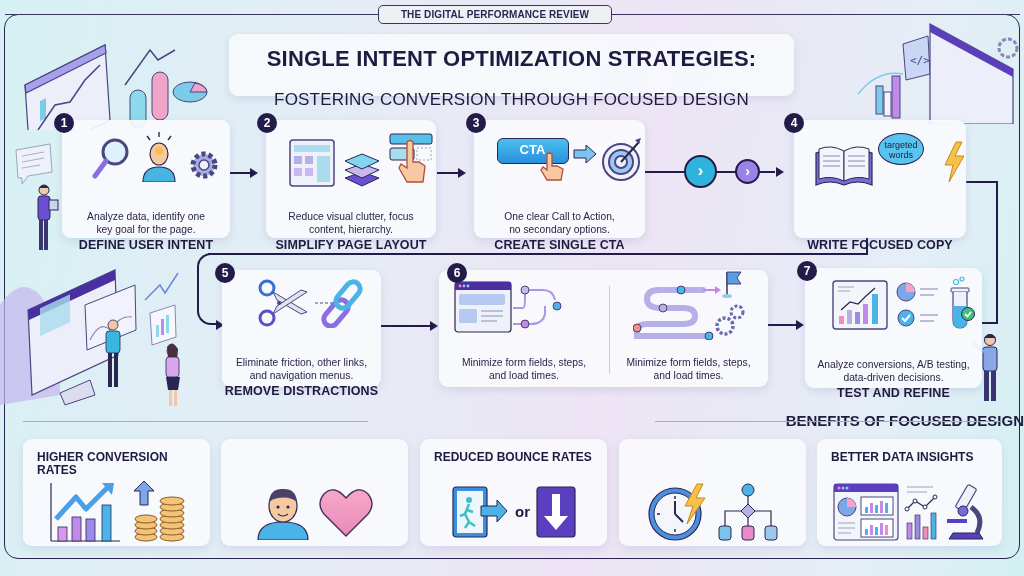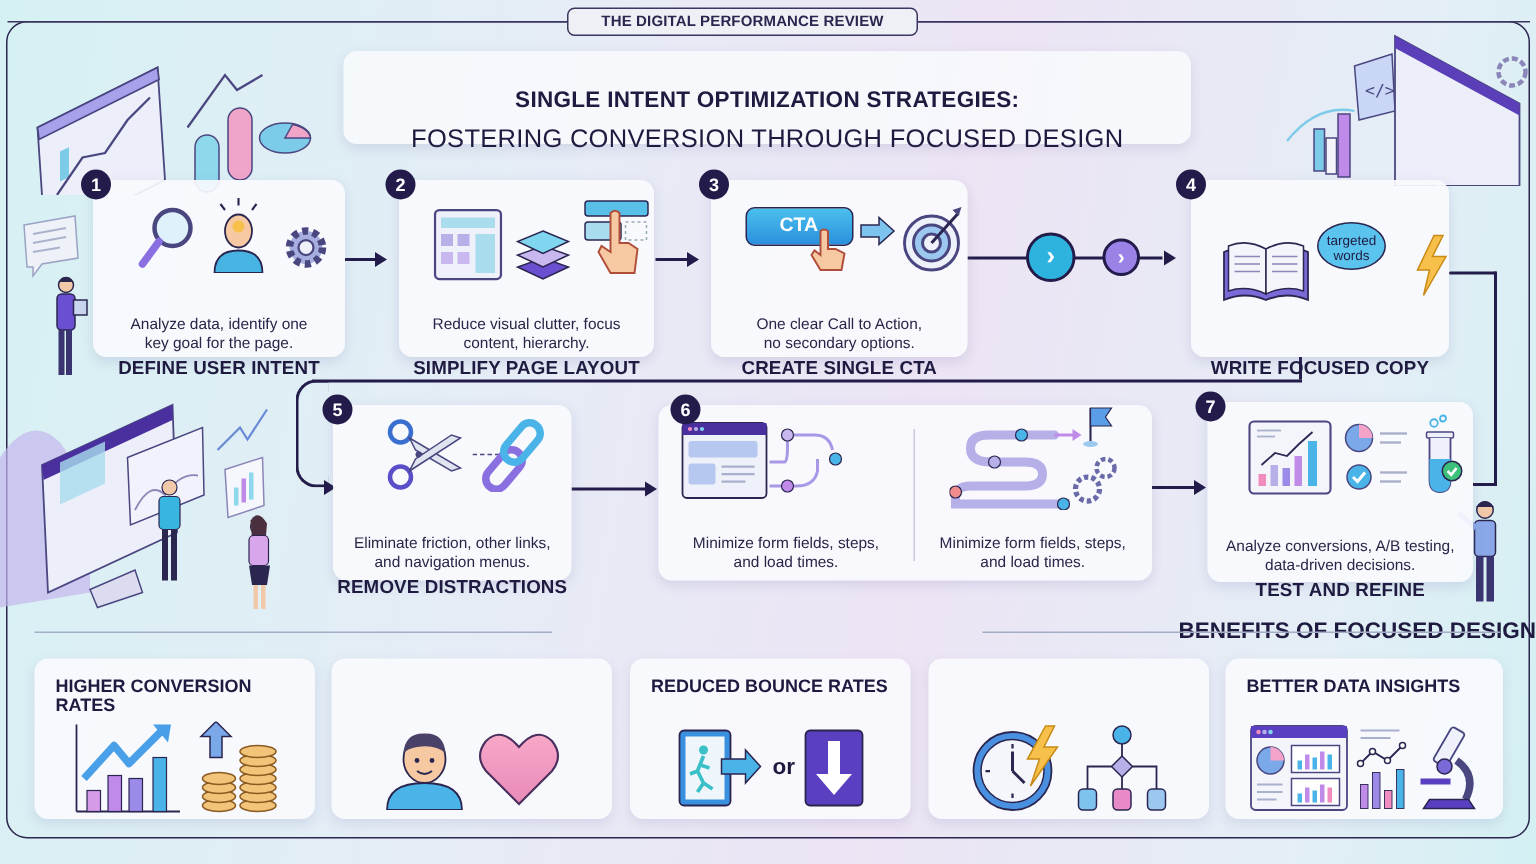--- a/index.html
+++ b/index.html
@@ -19,22 +19,22 @@
     border: 1.3px solid #3a3660; border-radius: 5px; background: #edf1f6;
     font-size: 10px; font-weight: bold; color: #2b2650; text-align: center; line-height: 17px;
     letter-spacing: 0.1px;
   }
   .title-box {
     position: absolute; left: 229px; top: 34px; width: 565px; height: 62px;
     background: rgba(248,250,253,0.85); border-radius: 9px;
     box-shadow: 0 3px 8px rgba(120,120,170,0.18);
     text-align: center;
   }
-  .title-main { font-size: 15px; font-weight: bold; color: #1f1a40; margin-top: 24px; letter-spacing: 0.2px; }
-  .title-sub { font-size: 17px; color: #1f1a40; margin-top: 8px; letter-spacing: 0.2px; text-align: center; }
+  .title-main { font-size: 22px; font-weight: bold; color: #1f1a40; margin-top: 12px; letter-spacing: 0.2px; }
+  .title-sub { font-size: 17px; color: #1f1a40; margin-top: 18px; letter-spacing: 0.2px; text-align: center; }
 
   .card {
     position: absolute; background: rgba(248,250,253,0.92); border-radius: 9px;
     box-shadow: 0 3px 8px rgba(110,110,170,0.18);
     text-align: center;
   }
   .badge {
     position: absolute; width: 20px; height: 20px; border-radius: 50%;
     background: #231c4a; color: #fff; font-size: 12px; font-weight: bold;
     text-align: center; line-height: 20px;
@@ -252,21 +252,21 @@
   </div>
   <div class="step-title" style="top:74px">CREATE SINGLE CTA</div>
   <div class="step-desc" style="top:90px">
       <div>One clear Call to Action,</div>
       <div>no secondary options.</div>
     </div>
 </div>
 <div class="badge" style="left:466px;top:113px">3</div>
 
 <div class="card" style="left:794px;top:120px;width:172px;height:118px">
-  <div class="icons" style="top:24px;gap:12px">
+  <div class="icons" style="top:9px;gap:12px">
     <svg width="60" height="50" viewBox="0 0 60 50" style="margin-top:10px">
         <path d="M2 14 Q16 8 30 14 Q44 8 58 14 L58 46 Q44 40 30 46 Q16 40 2 46Z" fill="#7a6ad8" stroke="#2b2650" stroke-width="1.2"></path>
         <path d="M5 10 Q17 5 30 12 L30 42 Q17 36 5 40Z" fill="#f4f4fb" stroke="#2b2650" stroke-width="1"></path>
         <path d="M30 12 Q43 5 55 10 L55 40 Q43 36 30 42Z" fill="#f4f4fb" stroke="#2b2650" stroke-width="1"></path>
         <g stroke="#8a86b8" stroke-width="1">
           <line x1="9" y1="17" x2="26" y2="17"></line>
           <line x1="9" y1="22" x2="26" y2="22"></line>
           <line x1="9" y1="27" x2="26" y2="27"></line>
           <line x1="34" y1="17" x2="51" y2="17"></line>
           <line x1="34" y1="22" x2="51" y2="22"></line>

